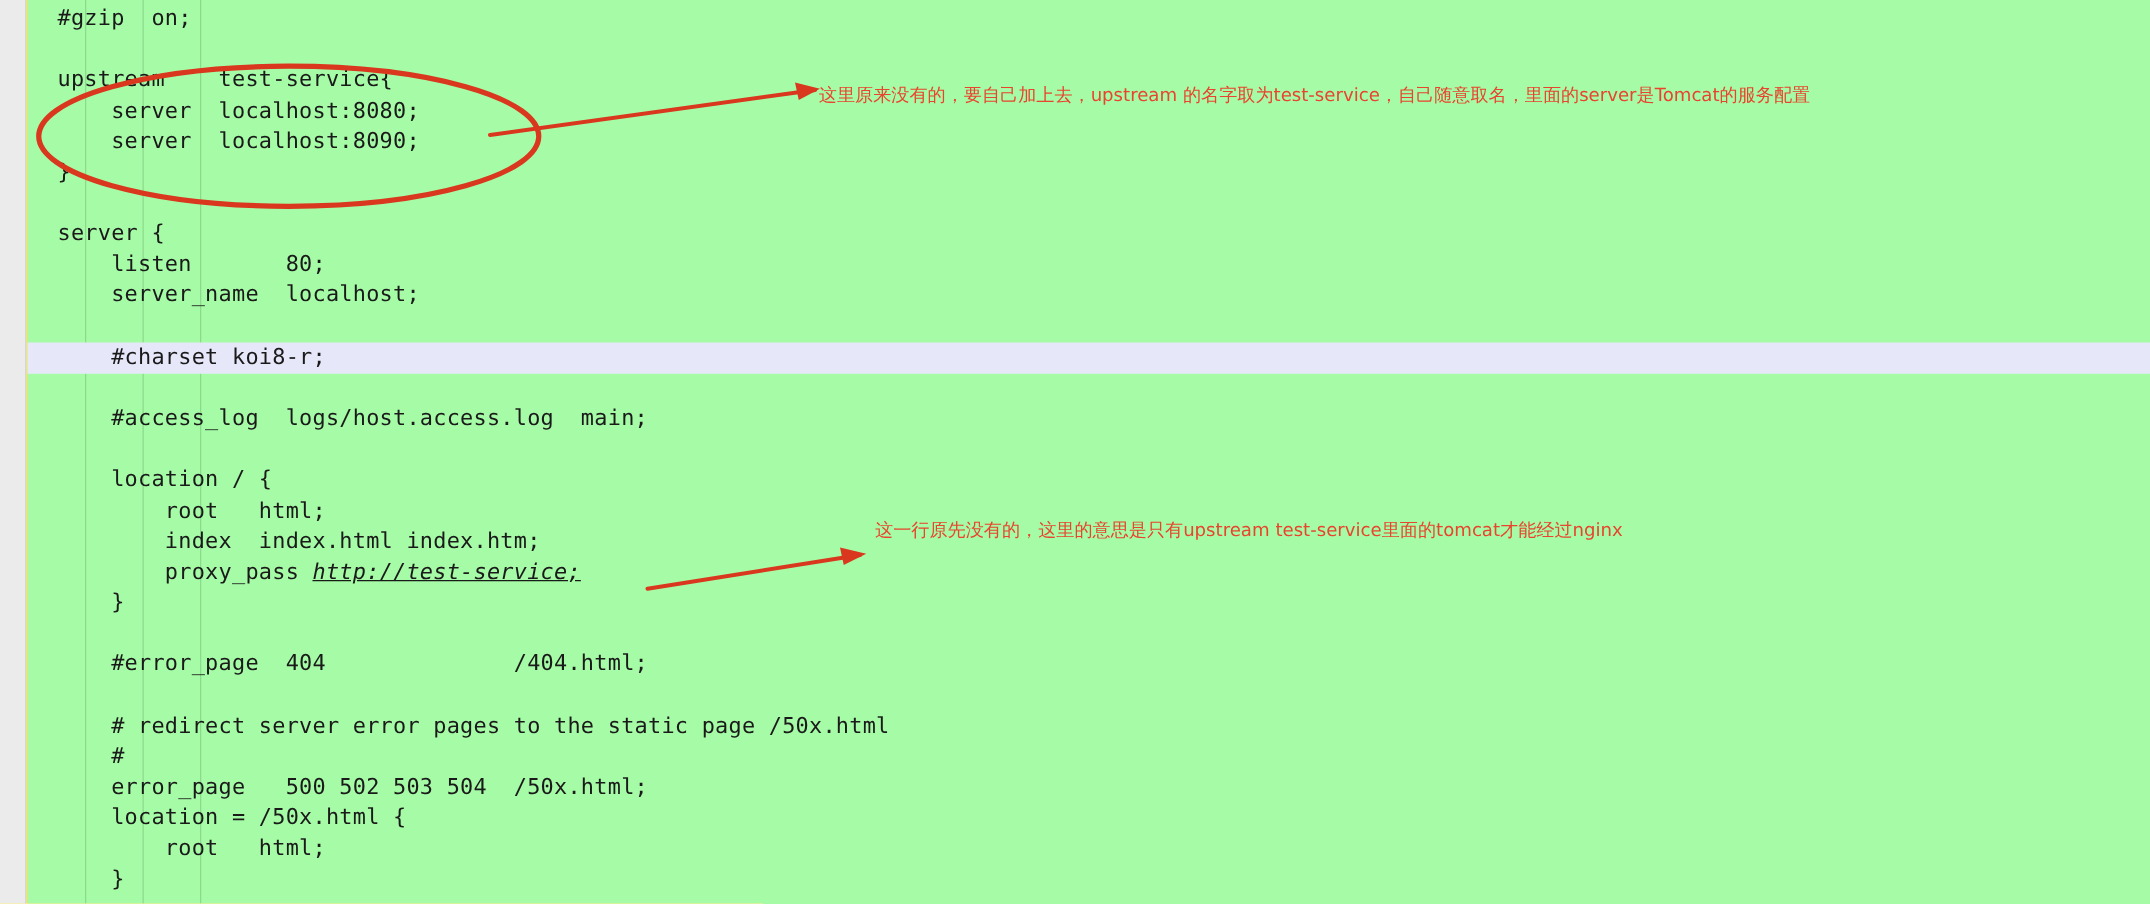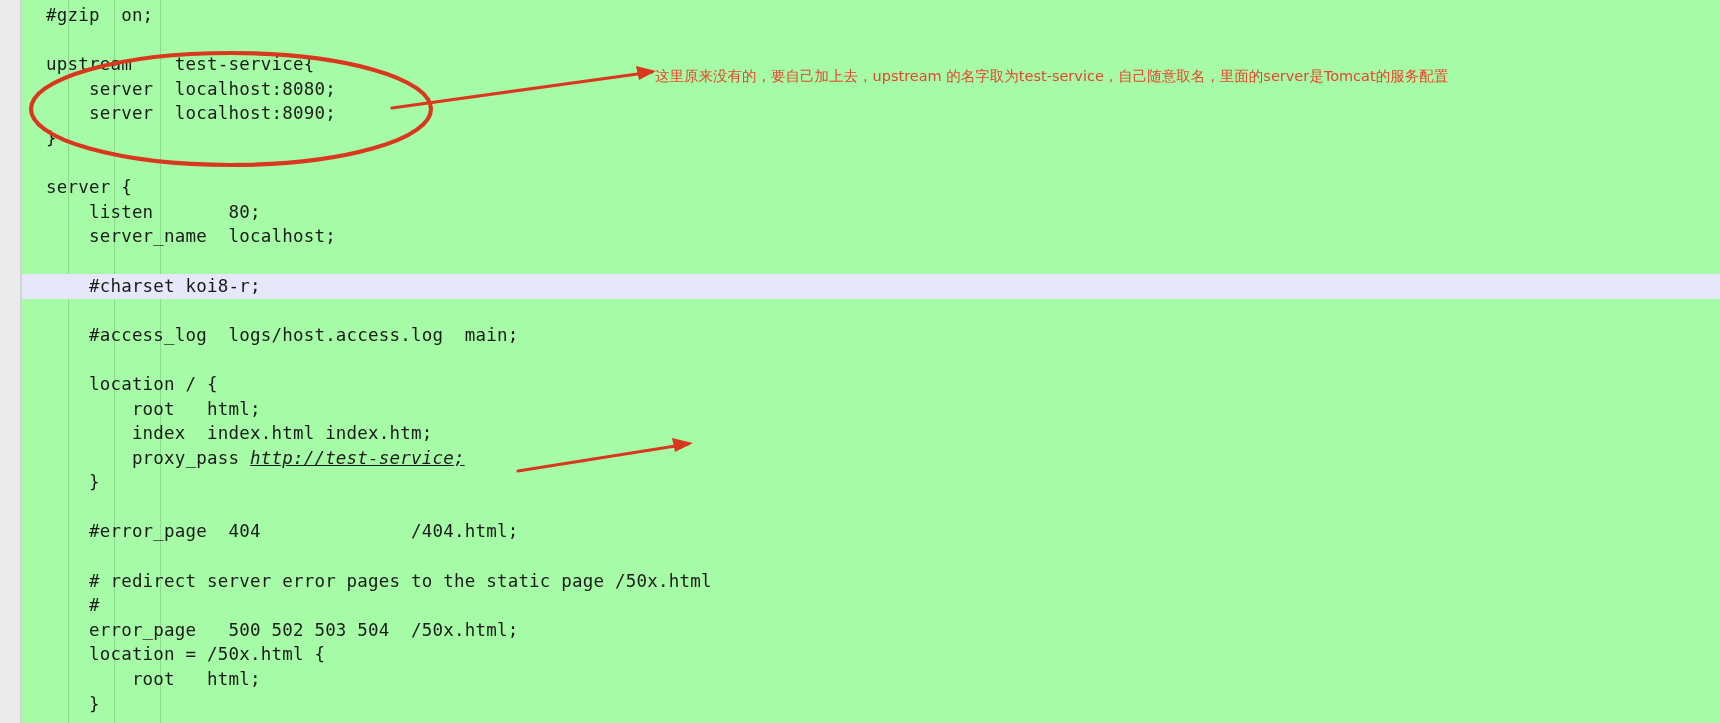--- a/index.html
+++ b/index.html
@@ -9,21 +9,21 @@
     background: #ffffff;
   }
   body {
     font-family: "DejaVu Sans Mono", "Liberation Mono", monospace;
   }
   #screen {
     position: relative;
     width: 1720px;
     height: 723px;
     overflow: hidden;
-    background: #bef264;
+    background: #fde047;
   }
 
   
   .gutter {
     position: absolute;
     left: 0;
     top: 0;
     width: 21px;
     height: 723px;
     background: #ebebeb;
@@ -130,15 +130,16 @@
 
       <line x1="392" y1="108" x2="652" y2="72" stroke="#d9381e" stroke-width="3.2" stroke-linecap="round"></line>
       <polygon points="656,71 636,66 639,80" fill="#d9381e"></polygon>
 
       <line x1="518" y1="471" x2="688" y2="444" stroke="#d9381e" stroke-width="3.2" stroke-linecap="round"></line>
       <polygon points="693,443 672,438 675,452" fill="#d9381e"></polygon>
     </svg>
 
     <div class="anno-text a1">这里原来没有的，要自己加上去，upstream 的名字取为test-service，自己随意取名，里面的server是Tomcat的服务配置</div>
 
+    <div class="anno-text a2">这一行原先没有的，这里的意思是只有upstream test-service里面的tomcat才能经过nginx</div>
   </div>
 
 </div>
 
 </body></html>

